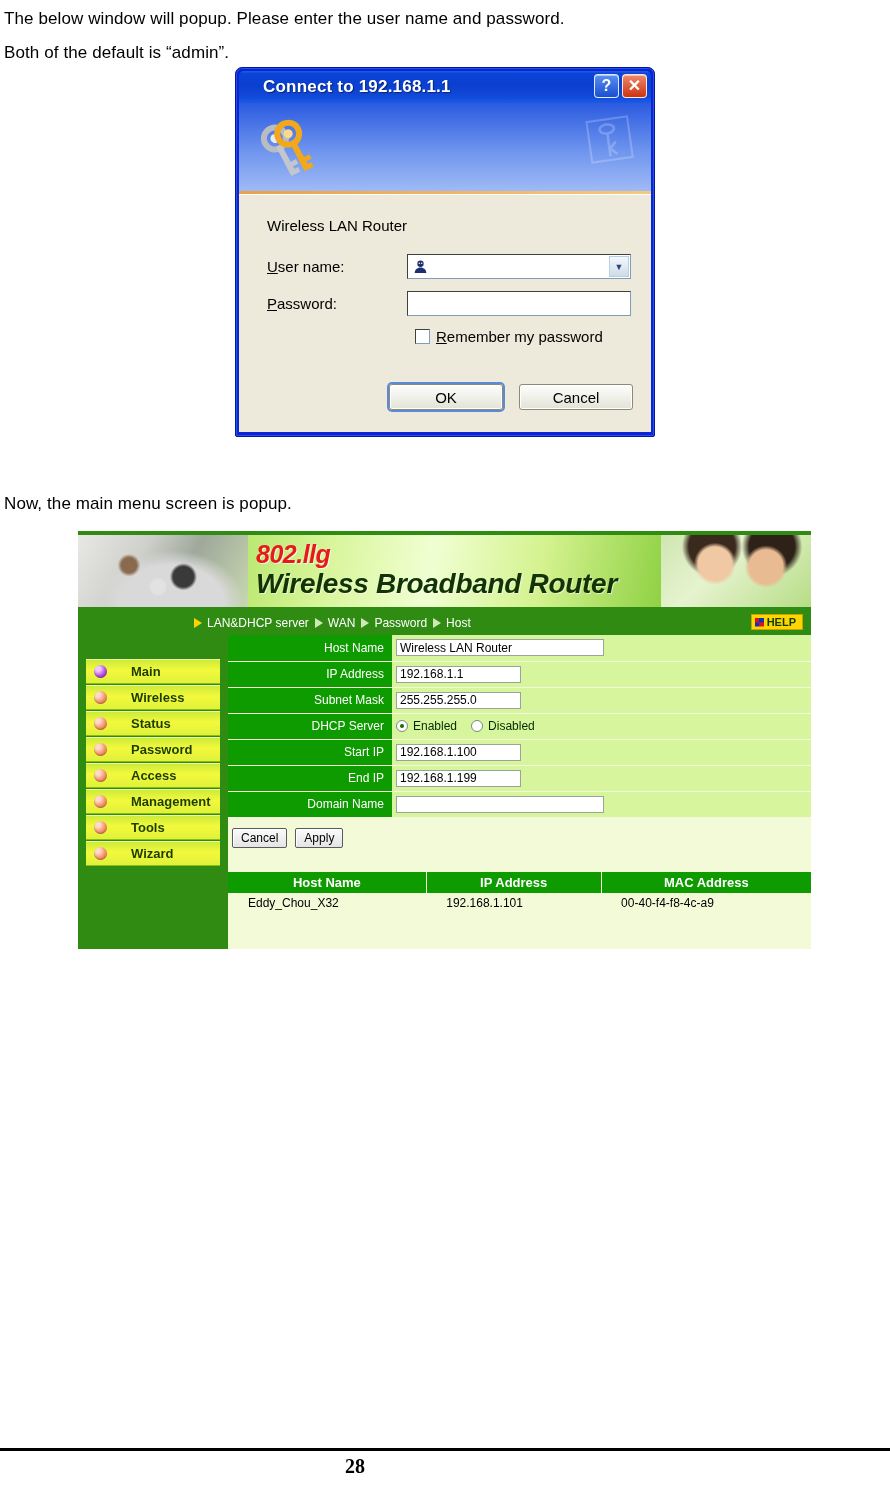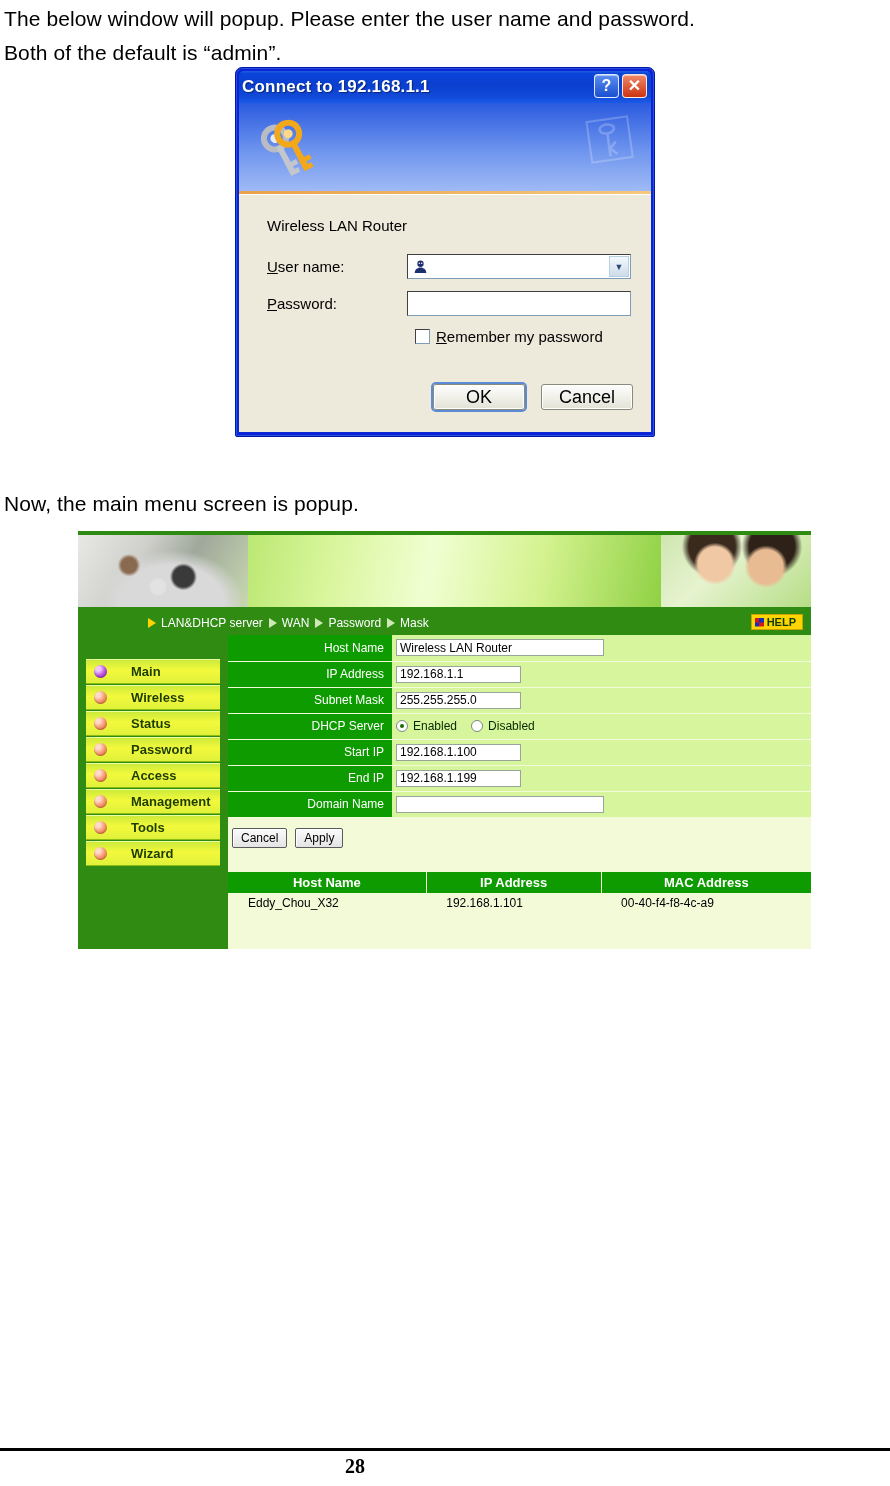--- a/index.html
+++ b/index.html
@@ -7,21 +7,21 @@
   body {
     width: 890px; height: 1486px;
     background: #ffffff;
     font-family: "Liberation Sans", sans-serif;
     position: relative;
     overflow: hidden;
   }
 
   
   .doc-para {
-    font-size: 21px;
+    font-size: 17px;
     color: #000;
     line-height: 34px;
     text-align: justify;
     letter-spacing: 0.1px;
   }
   #intro-para { position:absolute; left:4px; top:2px; width:882px; }
   #intro-para .l2 { text-align:left; }
   #mid-para { position:absolute; left:4px; top:487px; width:600px; text-align:left; }
 
   
@@ -42,21 +42,21 @@
     box-shadow:0 0 0 1px #2b4fe0 inset;
   }
   .dlg-titlebar {
     height:32px; position:relative;
     background:linear-gradient(to bottom,#1f5fe0 0%,#0a44d8 8%,#0b3fd0 45%,#1149d8 80%,#1a5ae8 100%);
     border-radius:5px 5px 0 0;
     display:flex; align-items:center;
   }
   .dlg-title {
     color:#fff; font-weight:bold; font-size:17px;
-    padding-left:3px; letter-spacing:0.2px;
+    padding-left:24px; letter-spacing:0.2px;
     text-shadow:1px 1px 1px rgba(0,0,0,.45);
     white-space:nowrap;
   }
   .dlg-btns { position:absolute; right:4px; top:3px; display:flex; gap:3px; }
   .tb-btn {
     width:25px; height:24px; border-radius:4px;
     display:flex; align-items:center; justify-content:center;
     color:#fff; font-weight:bold; font-size:16px;
     border:1px solid rgba(255,255,255,.85);
     box-shadow:inset 0 1px 0 rgba(255,255,255,.5);
@@ -106,24 +106,24 @@
     border:1px solid #7f9db9; border-top-color:#404040; border-left-color:#404040;
     margin-right:6px; cursor:pointer;
   }
   .chk-label { font-size:15px; color:#000; }
   .chk-label u { text-decoration:underline; }
 
   .dlg-actions {
     position:absolute; right:18px; bottom:22px; display:flex; gap:16px;
   }
   .xp-button {
-    width:92px; height:26px;
+    width:114px; height:26px;
     background:linear-gradient(to bottom,#fdfdfd 0%,#f2f2ec 45%,#e3e2d6 100%);
     border:1px solid #8a8a7a; border-radius:3px;
-    font-size:18px; color:#000; cursor:pointer;
+    font-size:15px; color:#000; cursor:pointer;
     display:flex; align-items:center; justify-content:center;
     box-shadow:inset 0 0 0 1px #fff;
   }
   .xp-button.default { box-shadow:inset 0 0 0 1px #fff, 0 0 0 2px #5b8ad6; }
 
   
   #router-ui {
     position:absolute; left:78px; top:531px; width:733px; height:418px;
     background:#fff; overflow:hidden;
   }
@@ -171,21 +171,21 @@
   .rt-brand-lg {
     font-family:"Liberation Sans", sans-serif;
     font-weight:bold; font-style:italic; font-size:28px;
     color:#123305; letter-spacing:-0.3px; line-height:32px; margin-top:1px;
     text-shadow:1px 1px 0 rgba(255,255,255,.55);
   }
 
   
   .rt-nav {
     height:24px; background:#2f8b12;
-    display:flex; align-items:center; padding-left:70px; position:relative;
+    display:flex; align-items:center; padding-left:116px; position:relative;
   }
   .rt-nav-item {
     color:#fff; font-size:12px; display:flex; align-items:center;
     margin-right:6px; cursor:pointer; white-space:nowrap;
   }
   .nav-arrow {
     width:0;height:0;border-left:8px solid #FFD400;
     border-top:5px solid transparent;border-bottom:5px solid transparent;
     margin-right:5px;
   }
@@ -357,38 +357,42 @@
 </div>
 
 <div id="mid-para" class="doc-para">Now, the main menu screen is popup.</div>
 
 <div id="router-ui">
 
   <div class="rt-banner">
     <div class="rt-banner-inner"></div>
     <div class="rt-ph rt-ph-left"></div>
     <div class="rt-ph rt-ph-right"></div>
+    <div class="rt-brandbox">
+      <div class="rt-brand-sm">802.llg</div>
+      <div class="rt-brand-lg">Wireless  Broadband  Router</div>
+    </div>
   </div>
 
   <div class="rt-nav">
     <div class="rt-nav-item">
       <span class="nav-arrow"></span>
       <span>LAN&amp;DHCP server</span>
     </div>
     <div class="rt-nav-item">
       <span class="nav-arrow dim"></span>
       <span>WAN</span>
     </div>
     <div class="rt-nav-item">
       <span class="nav-arrow dim"></span>
       <span>Password</span>
     </div>
     <div class="rt-nav-item">
       <span class="nav-arrow dim"></span>
-      <span>Mask</span>
+      <span>Host</span>
     </div>
     <div class="rt-help">
       <span class="sq"></span>
       <span>HELP</span>
     </div>
   </div>
 
   <div class="rt-main">
 
     <div class="rt-sidebar">

